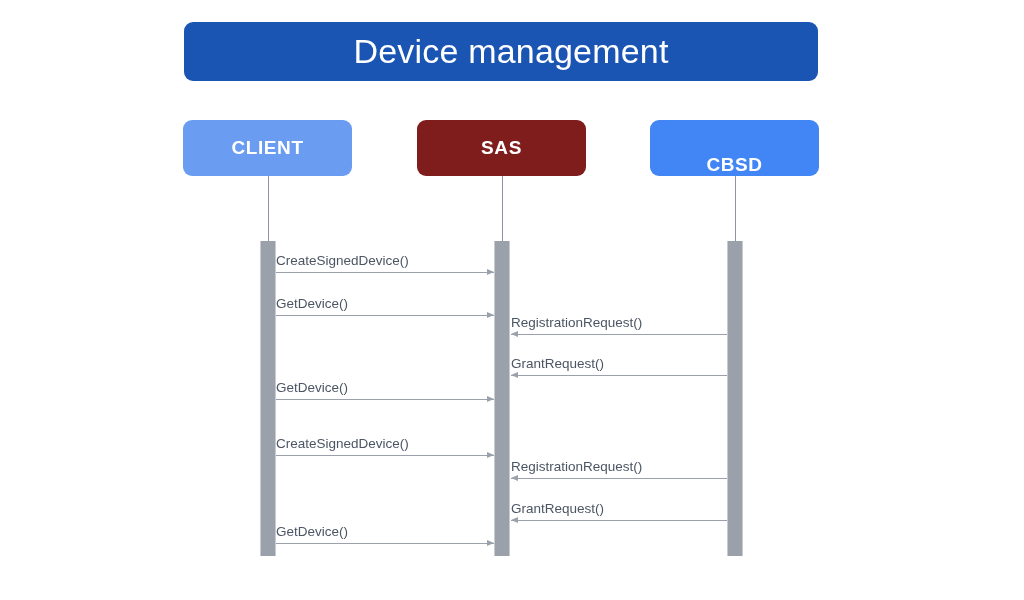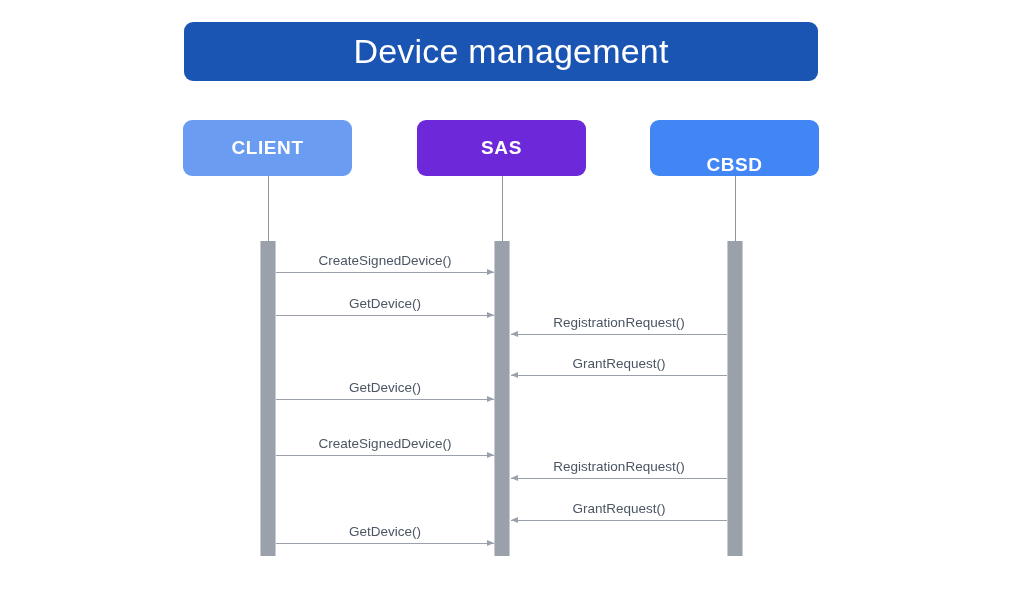--- a/index.html
+++ b/index.html
@@ -51,21 +51,21 @@
     align-items: center;
     justify-content: center;
   }
   .participant .p-label {
     color: #ffffff;
     font-size: 19px;
     font-weight: 700;
     letter-spacing: 0.6px;
   }
   .p-client { left: 183px; width: 169px; background: #6a9cf2; }
-  .p-sas    { left: 417px; width: 169px; background: #6d28d9; }
+  .p-sas    { left: 417px; width: 169px; background: #7f1d1d; }
   .p-cbsd   { left: 650px; width: 169px; background: #4285f4; align-items: flex-end; }
 
   
   .lifeline {
     position: absolute;
     width: 1px;
     background: #8e949d;
     top: 176px;
     height: 66px;
   }
@@ -97,21 +97,21 @@
     position: absolute;
     left: 0;
     top: 0;
     width: 100%;
     height: 1px;
     background: #9aa1aa;
   }
   .message .msg-label {
     position: absolute;
     width: 100%;
-    text-align: center;
+    text-align: left;
     bottom: 5px;
     color: #4b5563;
     font-size: 13.5px;
     white-space: nowrap;
   }
   .message .arrow-head {
     position: absolute;
     top: -3.5px;
     width: 0;
     height: 0;

